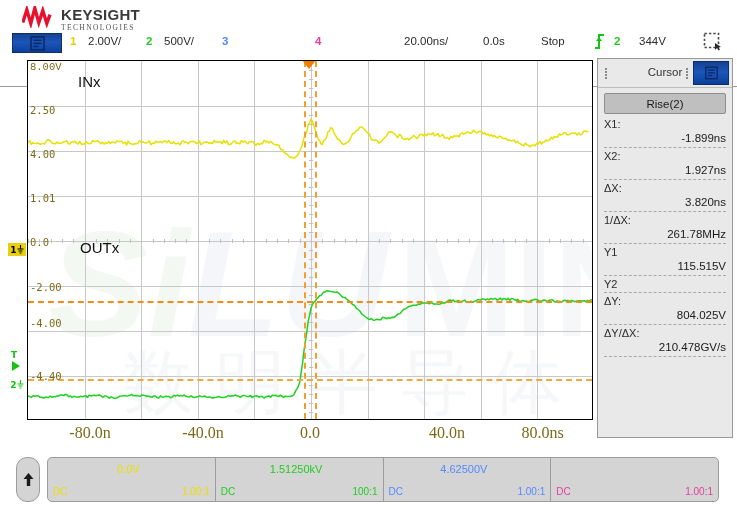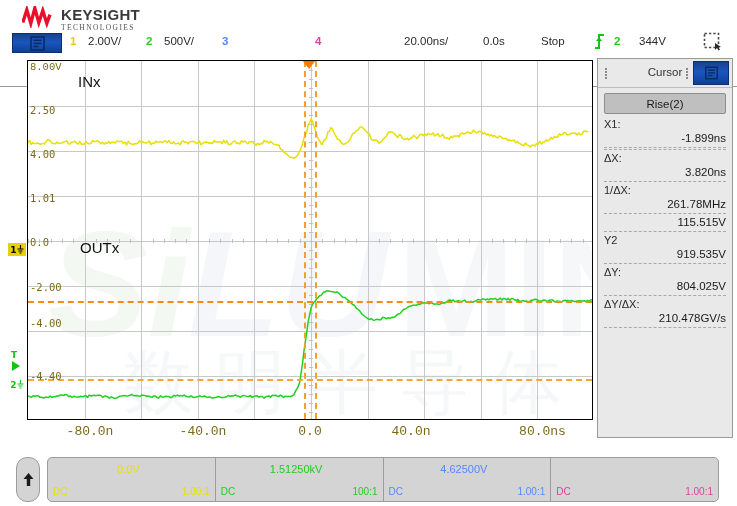--- a/index.html
+++ b/index.html
@@ -52,22 +52,22 @@
   .trig-mark{position:absolute;top:-1px;width:0;height:0;
              border-left:7px solid transparent;border-right:7px solid transparent;
              border-top:9px solid #f07c00;}
 
   .wlabel{position:absolute;font-size:15px;color:#111;font-weight:500;
           font-family:"Liberation Sans",sans-serif;}
 
   
   .ylab{position:absolute;left:30px;font-size:10.5px;color:#7a6a18;
         font-family:"DejaVu Sans Mono","Liberation Mono",monospace;}
-  .xlab{position:absolute;top:424px;font-size:13px;color:#7a6a18;text-align:center;
-        font-family:Liberation Mono, monospace;}
+  .xlab{position:absolute;top:424px;font-size:16px;color:#7a6a18;text-align:center;
+        font-family:Liberation Serif, serif;}
 
   
   .gnd{position:absolute;width:18px;height:13px;display:flex;align-items:center;
        justify-content:center;font-size:9px;font-weight:bold;}
   .gnd.c1{background:#e8cf10;color:#000;left:8px;}
   .gnd.c2{color:#14c414;left:8px;}
   .trig-t{position:absolute;left:11px;font-size:9px;color:#14c414;font-weight:bold;}
   .trig-arrow{position:absolute;left:12px;width:0;height:0;
               border-top:5px solid transparent;border-bottom:5px solid transparent;
               border-left:8px solid #14c414;}
@@ -319,21 +319,21 @@
   <svg width="7" height="9" viewBox="0 0 7 9">
     <path d="M3.5 0 V4 M0.5 4 H6.5 M1.5 6 H5.5 M2.5 8 H4.5" stroke="#14c414" stroke-width="1.1" fill="none"></path>
   </svg>
 </div>
 <div class="trig-t" style="top:350px;">T</div>
 <div class="trig-arrow" style="top:361px;"></div>
 
 <div class="xlab" style="left:55px;width:70px;">-80.0n</div>
 <div class="xlab" style="left:168px;width:70px;">-40.0n</div>
 <div class="xlab" style="left:275px;width:70px;">0.0</div>
-<div class="xlab" style="left:376px;width:70px;">40.0n</div>
+<div class="xlab" style="left:412px;width:70px;">40.0n</div>
 <div class="xlab" style="left:505px;width:75px;">80.0ns</div>
 
 <div id="side">
   <div class="side-head">
     <span class="grip" style="left:7px;">
       <i></i>
         <i></i>
         <i></i>
         <i></i>
     </span>
@@ -355,38 +355,42 @@
   </div>
 
   <div class="rise-btn">Rise(2)</div>
 
   <div id="cursor-rows">
       <div class="crow">
         <div class="ckey">X1:</div>
         <div class="cval">-1.899ns</div>
       </div>
       <div class="csep"></div>
+      <div class="crow">
+        <div class="ckey">X2:</div>
+        <div class="cval">1.927ns</div>
+      </div>
       <div class="csep"></div>
       <div class="crow">
         <div class="ckey">ΔX:</div>
         <div class="cval">3.820ns</div>
       </div>
       <div class="csep"></div>
       <div class="crow">
         <div class="ckey">1/ΔX:</div>
         <div class="cval">261.78MHz</div>
       </div>
       <div class="csep"></div>
       <div class="crow">
+        <div class="ckey">Y1</div>
         <div class="cval">115.515V</div>
       </div>
       <div class="csep"></div>
       <div class="crow">
         <div class="ckey">Y2</div>
-        <div class="cval">919.535V</div>
       </div>
       <div class="csep"></div>
       <div class="crow">
         <div class="ckey">ΔY:</div>
         <div class="cval">804.025V</div>
       </div>
       <div class="csep"></div>
       <div class="crow">
         <div class="ckey">ΔY/ΔX:</div>
         <div class="cval">210.478GV/s</div>

